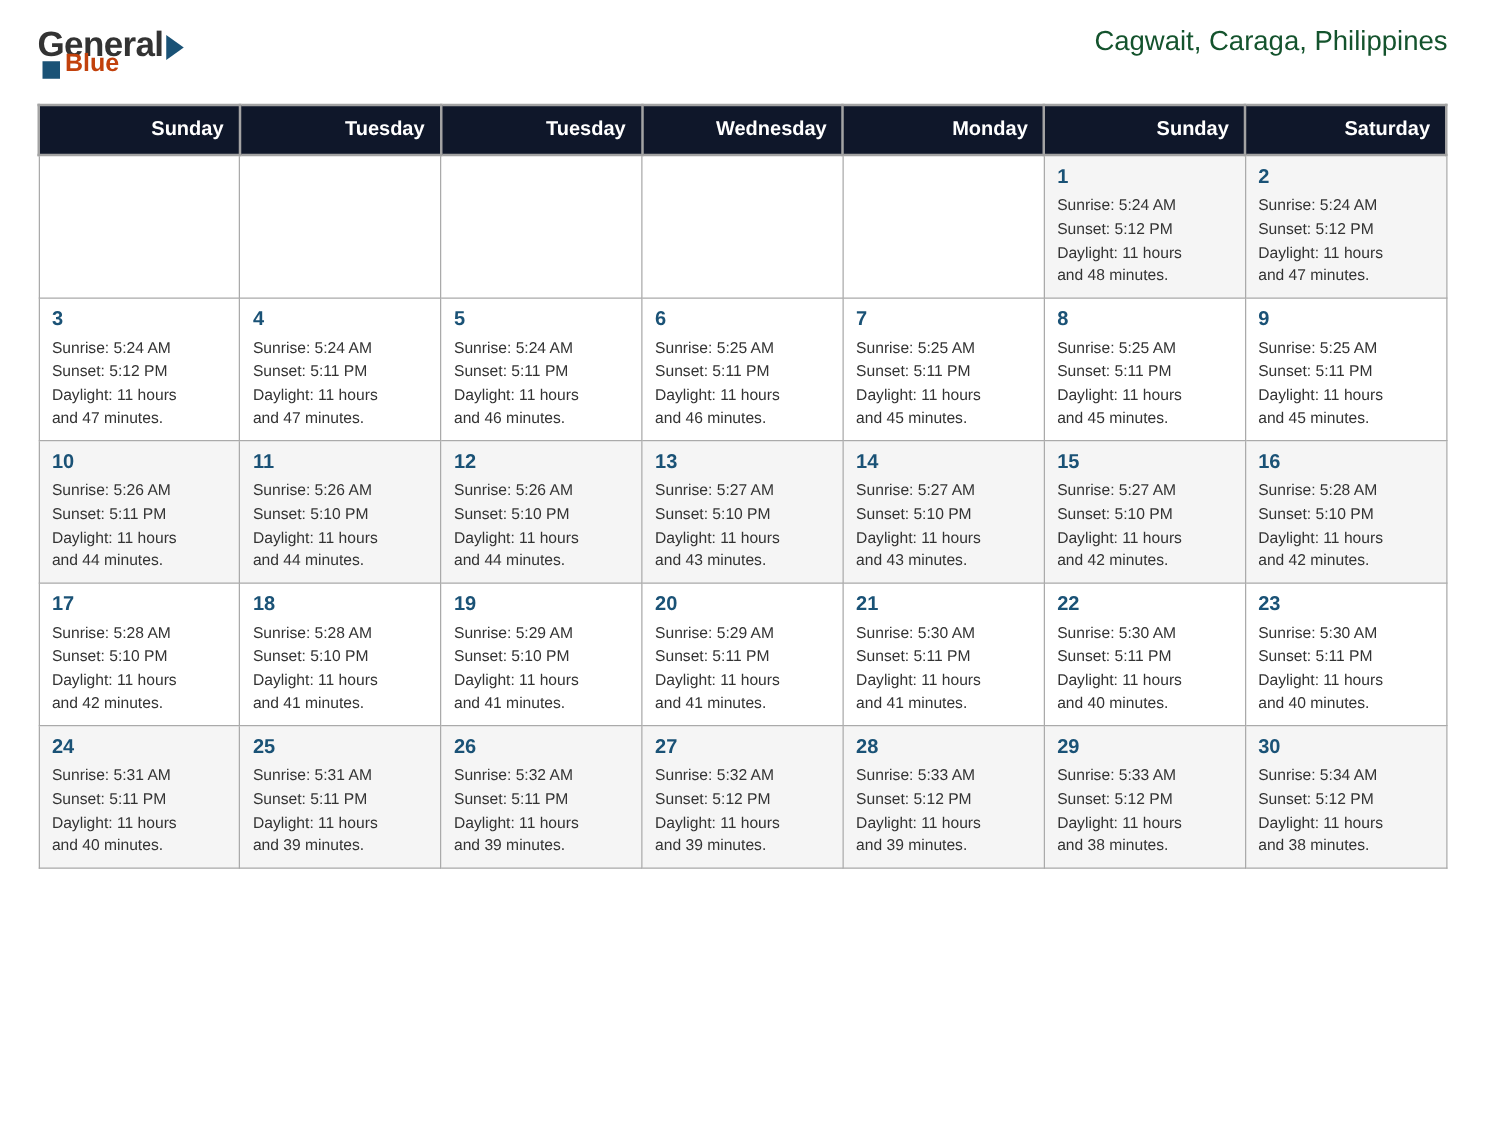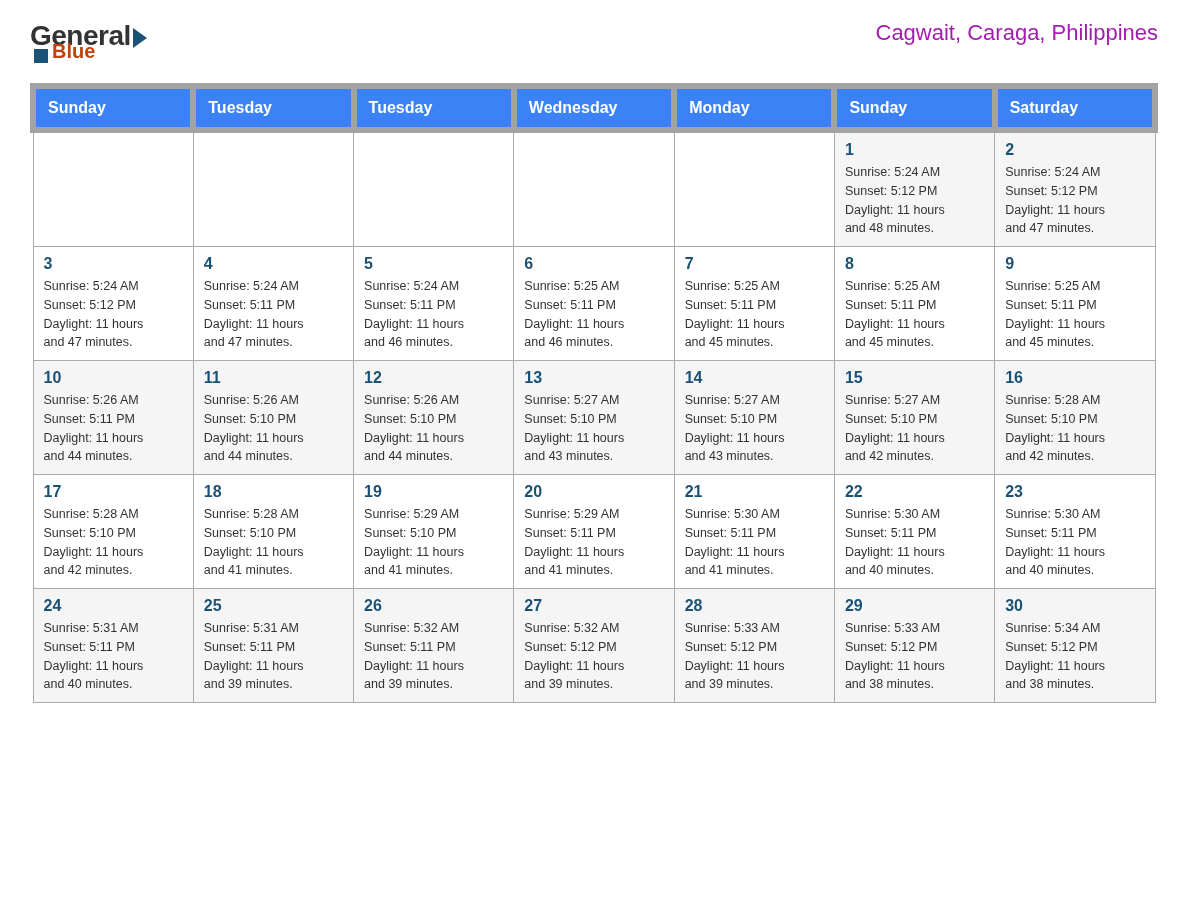--- a/index.html
+++ b/index.html
@@ -52,34 +52,34 @@
     .title-block {
       text-align: right;
     }
     .month-title {
       font-size: 52px;
       font-weight: normal;
       color: #222;
     }
     .location-title {
       font-size: 22px;
-      color: #a21caf;
+      color: #14532d;
     }
     .calendar-table {
       width: 100%;
       border-collapse: collapse;
     }
     .calendar-table th {
-      background-color: #3b82f6;
+      background-color: #0f172a;
       color: #fff;
       font-size: 16px;
       font-weight: bold;
       padding: 10px 12px;
-      text-align: left;
-      border: 6px solid #a3a3a3;
+      text-align: right;
+      border: 2px solid #a3a3a3;
     }
     .calendar-table td {
       vertical-align: top;
       border: 1px solid #aaa;
       padding: 8px 10px;
       width: calc(100% / 7);
       background: #fff;
     }
     .calendar-table tr:nth-child(odd) td {
       background-color: #f5f5f5;

